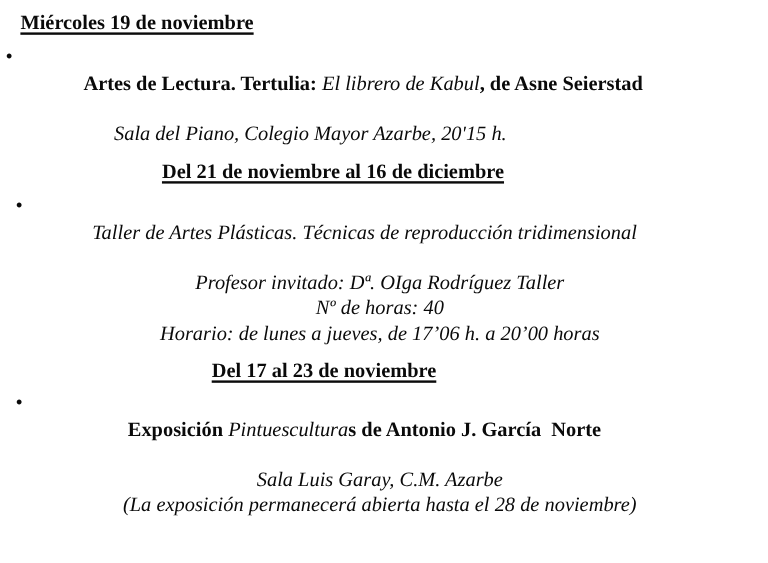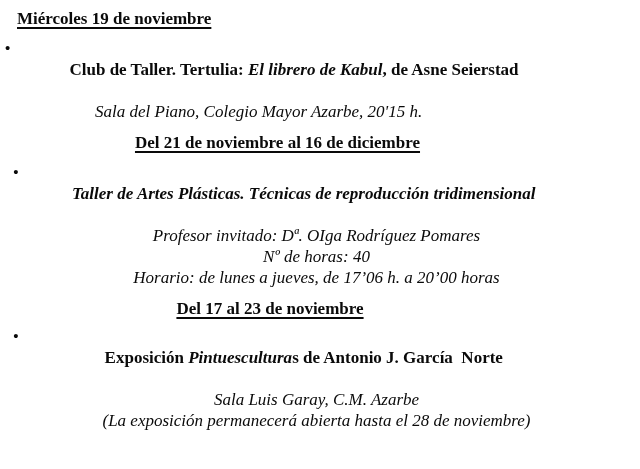--- a/index.html
+++ b/index.html
@@ -41,54 +41,54 @@
   }
   .bullet {
     width: 22px;
     flex: 0 0 22px;
     font-weight: bold;
     font-size: 15px;
   }
   .content { flex: 1 1 auto; min-width: 0; }
   .title { white-space: pre-wrap; }
   .title .b  { font-weight: bold; }
-  .title .bi { font-weight: bold; font-style: italic; }
+  .title .bi { font-weight: normal; font-style: italic; }
   .detail {
     margin-left: 68px;
     white-space: pre-wrap;
     font-style: italic;
   }
 </style>
 </head>
 <body>
 
 <div class="page">
 
   <div class="section">
     <div class="heading">Miércoles 19 de noviembre</div>
     <div class="item">
       <span class="bullet">•</span>
       <div class="content">
         <div class="title">
-          <span class="b">Club de Taller. Tertulia: </span><span class="bi">El librero de Kabul</span><span class="b">, de Asne Seierstad</span>
+          <span class="b">Artes de Lectura. Tertulia: </span><span class="bi">El librero de Kabul</span><span class="b">, de Asne Seierstad</span>
         </div>
         <div class="detail">Sala del Piano, Colegio Mayor Azarbe, 20'15 h.</div>
       </div>
     </div>
   </div>
 
   <div class="section">
     <div class="heading">Del 21 de noviembre al 16 de diciembre</div>
     <div class="item">
       <span class="bullet">•</span>
       <div class="content">
         <div class="title">
           <span class="bi">Taller de Artes Plásticas. Técnicas de reproducción tridimensional</span>
         </div>
-        <div class="detail">Profesor invitado: Dª. OIga Rodríguez Pomares</div>
+        <div class="detail">Profesor invitado: Dª. OIga Rodríguez Taller</div>
         <div class="detail">Nº de horas: 40</div>
         <div class="detail">Horario: de lunes a jueves, de 17’06 h. a 20’00 horas</div>
       </div>
     </div>
   </div>
 
   <div class="section">
     <div class="heading flush">Del 17 al 23 de noviembre</div>
 
     <div class="item">

